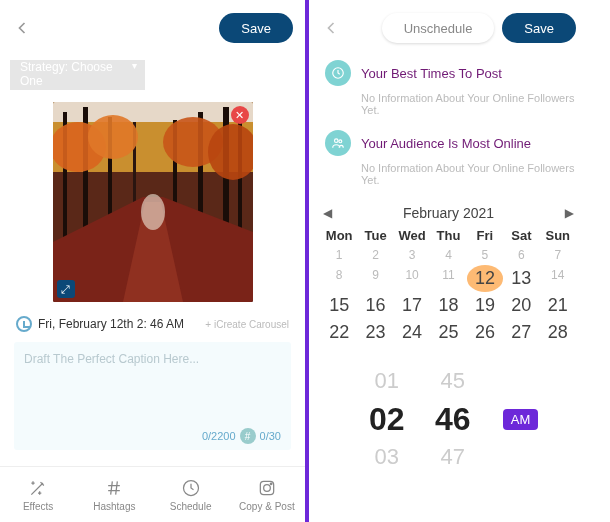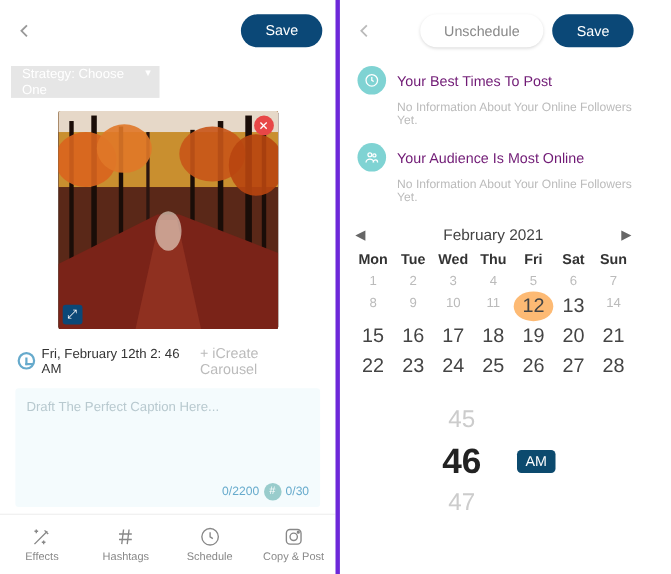--- a/index.html
+++ b/index.html
@@ -23,21 +23,21 @@
 
 .img-wrap { margin: 8px auto; width: 200px; height: 200px; position: relative; background: #3b2016; border-radius: 2px; overflow: hidden; }
 .img-wrap svg.photo { width: 100%; height: 100%; }
 .close-x { position: absolute; top: 4px; right: 4px; width: 18px; height: 18px; background: #e84747; border-radius: 50%; color: #fff; display: flex; align-items: center; justify-content: center; font-size: 11px; cursor: pointer; }
 .expand { position: absolute; bottom: 4px; left: 4px; width: 18px; height: 18px; background: #0b4877; border-radius: 3px; color: #fff; display: flex; align-items: center; justify-content: center; font-size: 11px; cursor: pointer; }
 
 
 .schedrow { display: flex; align-items: center; margin: 6px 16px 4px; font-size: 12px; color: #333; }
 .schedrow .clk { width: 16px; height: 16px; border: 2px solid #6ac; border-radius: 50%; margin-right: 6px; position: relative; }
 .schedrow .clk::after { content:''; position:absolute; width:5px; height:5px; border-left:2px solid #6ac; border-bottom:2px solid #6ac; top:3px; left:5px; }
-.carousel-link { margin-left: auto; color: #bbb; font-size: 13px; }
+.carousel-link { margin-left: auto; color: #bbb; font-size: 10px; }
 
 
 .caption { margin: 6px 14px; background: #f4fbfd; border-radius: 3px; height: 108px; position: relative; padding: 10px; }
 .caption .ph { color: #b8c9cf; font-size: 12px; }
 .caption .counter { position: absolute; bottom: 6px; right: 10px; font-size: 11px; color: #6ac; display: flex; align-items: center; gap: 4px;}
 .caption .counter .hashcirc { width: 16px; height: 16px; border-radius: 50%; background: #9cc; color: #fff; display: inline-flex; align-items: center; justify-content: center; font-size: 10px;}
 
 
 .toolbar { margin-top: auto; border-top: 1px solid #eee; display: flex; height: 56px; }
 .tool { flex: 1; display: flex; flex-direction: column; align-items: center; justify-content: center; color: #888; font-size: 10px; gap: 3px; cursor: pointer;}
@@ -59,21 +59,21 @@
 .cal-day { font-size: 13px; color: #333; padding: 3px 0; cursor: pointer; }
 .cal-day.light { color: #bbb; font-size: 12px; }
 .cal-day.big { font-size: 18px; font-weight: 500; color: #444; }
 .cal-day.sel { background: #fdba74; border-radius: 50%; }
 
 
 .timepick { margin-top: 20px; display: flex; justify-content: center; align-items: center; gap: 10px; }
 .wheel { display: flex; flex-direction: column; align-items: center; width: 56px; }
 .wheel span { color: #ccc; font-size: 22px; line-height: 1.4; }
 .wheel span.cur { color: #222; font-size: 32px; font-weight: 600; }
-.ampm { margin-left: 12px; background: #0c4a6e; color: #fff; font-size: 13px; padding: 3px 8px; border-radius: 4px; cursor: pointer; }
+.ampm { margin-left: 12px; background: #6d28d9; color: #fff; font-size: 13px; padding: 3px 8px; border-radius: 4px; cursor: pointer; }
 </style>
 </head>
 <body>
 
 <div class="pane pane-left">
   <div class="hdr">
     <svg class="back-arrow" viewBox="0 0 24 24" fill="none" stroke="#999" stroke-width="2">
         <path d="M15 6l-6 6 6 6"></path>
       </svg>
     <div class="spacer"></div>
@@ -231,19 +231,24 @@
         <div class="cal-day big">24</div>
         <div class="cal-day big">25</div>
         <div class="cal-day big">26</div>
         <div class="cal-day big">27</div>
         <div class="cal-day big">28</div>
       </div>
   </div>
 
   <div class="timepick">
     <div class="wheel">
+      <span>01</span>
+      <span class="cur">02</span>
+      <span>03</span>
+    </div>
+    <div class="wheel">
       <span>45</span>
       <span class="cur">46</span>
       <span>47</span>
     </div>
     <div class="ampm">AM</div>
   </div>
 </div>
 
 </body></html>

